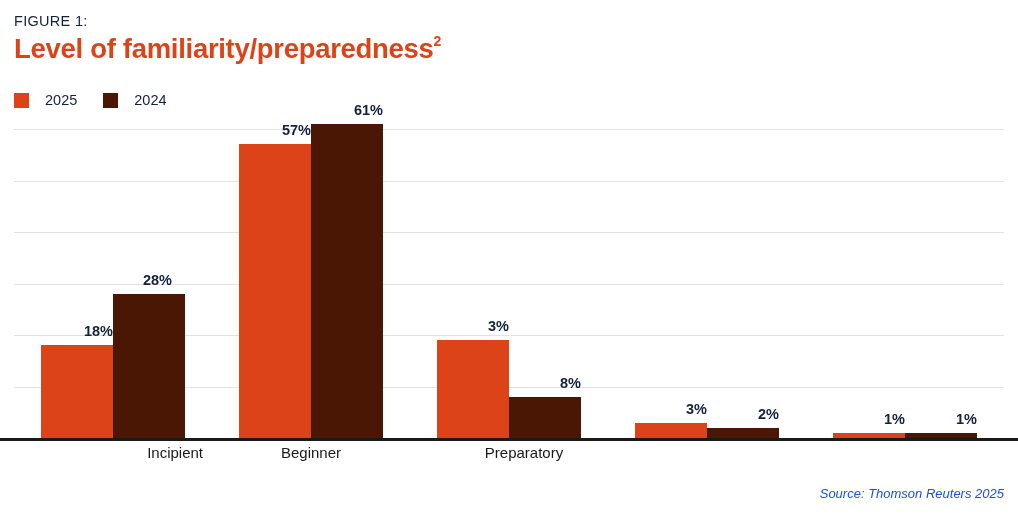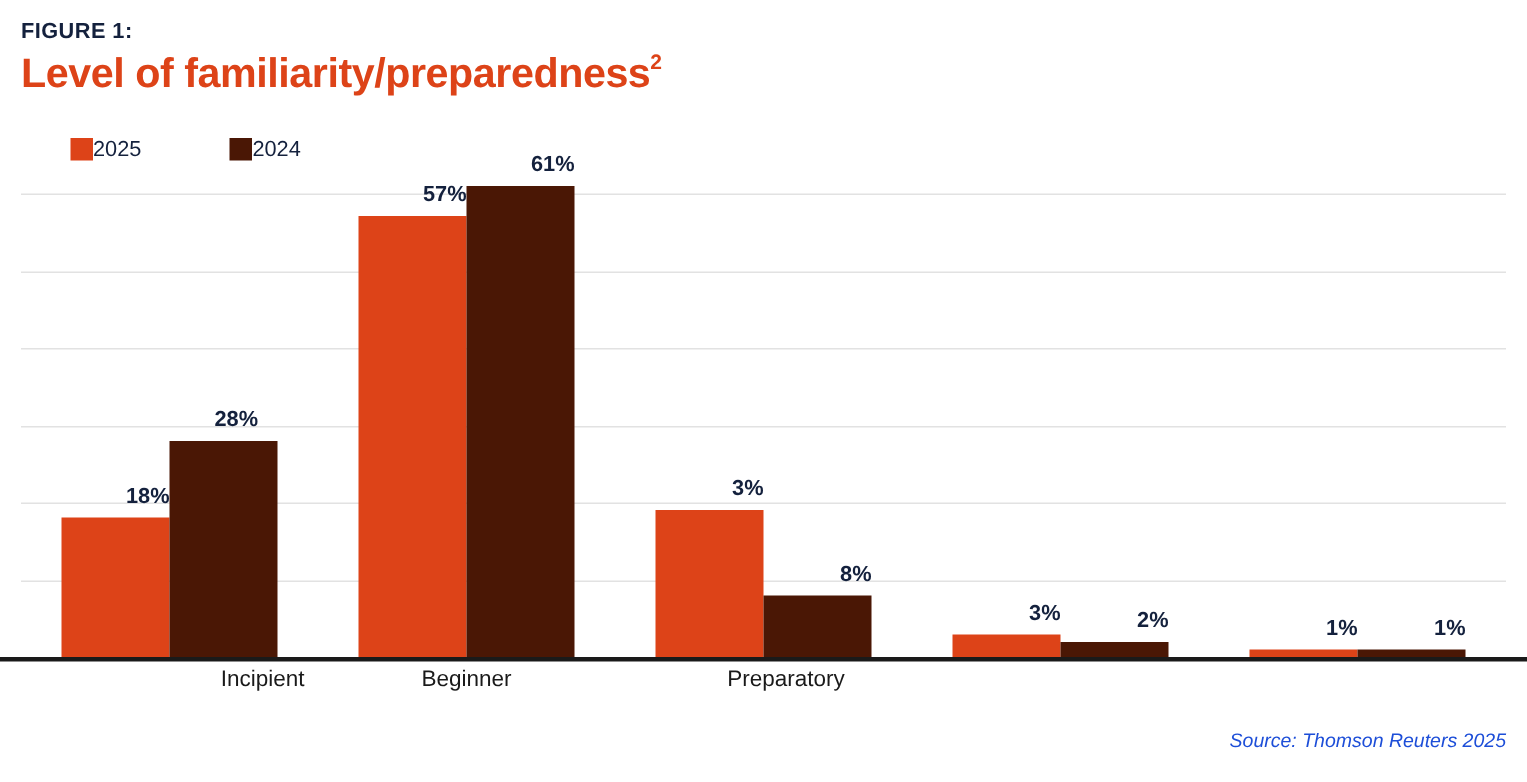--- a/index.html
+++ b/index.html
@@ -13,21 +13,21 @@
     font-family: "Liberation Sans", sans-serif;
     overflow: hidden;
     position: relative;
   }
 
   .figure-label {
     position: absolute;
     left: 14px;
     top: 13px;
     font-size: 14.5px;
-    font-weight: 700;
+    font-weight: 400;
     letter-spacing: 0.3px;
     color: #14213d;
   }
 
   .chart-title {
     position: absolute;
     left: 14px;
     top: 33px;
     font-size: 27.5px;
     font-weight: 700;
@@ -46,22 +46,22 @@
   .legend {
     position: absolute;
     left: 14px;
     top: 92px;
     display: flex;
     align-items: center;
     gap: 26px;
   }
   .legend-item {
     display: flex;
-    gap: 0;
-    margin-left: 33px;
+    align-items: center;
+    gap: 16px;
   }
   .legend-swatch {
     width: 15px;
     height: 15px;
     display: block;
   }
   .legend-text {
     font-size: 14.5px;
     color: #14213d;
     font-weight: 400;

